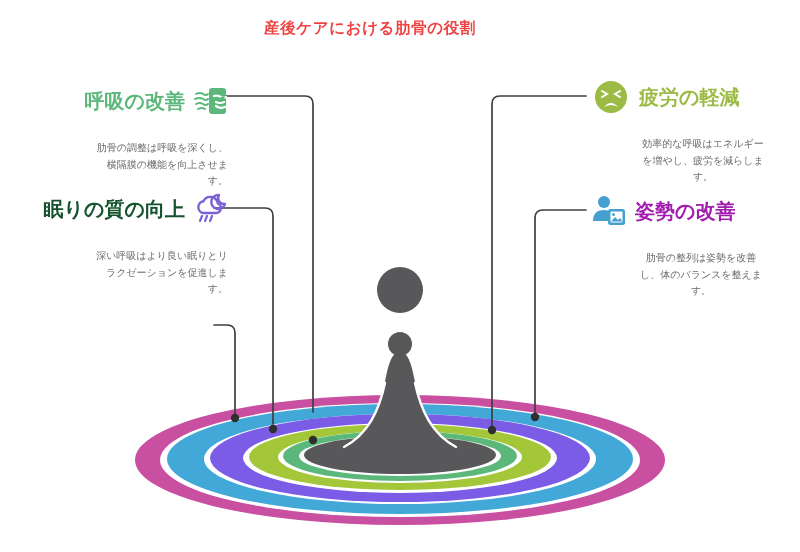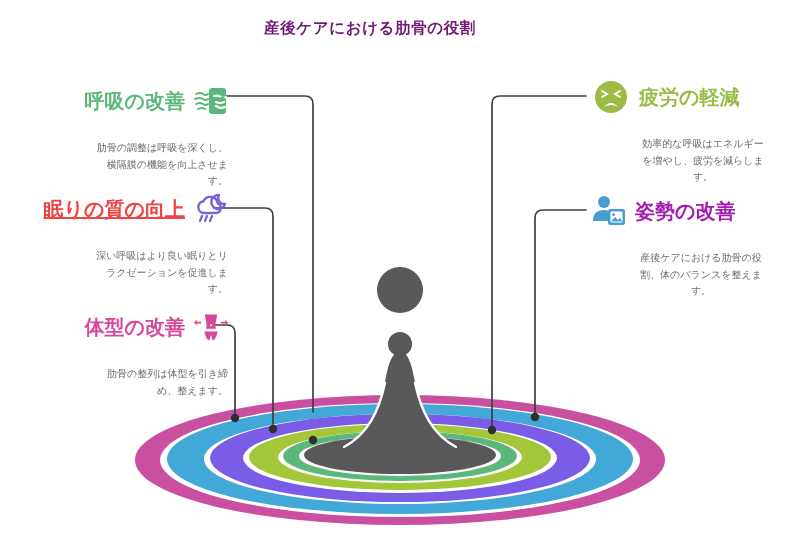--- a/index.html
+++ b/index.html
@@ -9,21 +9,21 @@
     font-family:"Liberation Sans","DejaVu Sans",sans-serif;
     overflow:hidden;
     position:relative;
   }
   #stage{position:relative;width:800px;height:552px;}
 
   
   .title{
     position:absolute;left:0;top:18px;width:740px;
     text-align:center;
-    font-size:15.5px;font-weight:bold;color:#701a75;
+    font-size:15.5px;font-weight:bold;color:#ef4444;
     letter-spacing:.6px;
   }
 
   
   #ripple{position:absolute;left:0;top:0;width:800px;height:552px;}
 
   
   #connectors{position:absolute;left:0;top:0;width:800px;height:552px;}
 
   
@@ -47,21 +47,21 @@
 
   
   #item-breathing{left:28px;top:84px;width:200px;}
   #item-sleep{left:28px;top:192px;width:200px;}
   #item-body{left:28px;top:310px;width:200px;}
   
   #item-fatigue{left:594px;top:80px;width:200px;}
   #item-posture{left:592px;top:194px;width:200px;}
 
   #item-breathing .heading{color:#5cb87a;}
-  #item-sleep .heading{color:#ef4444;text-decoration:underline;}
+  #item-sleep .heading{color:#14532d;}
   #item-body .heading{color:#d9479b;}
   #item-fatigue .heading{color:#9bbb45;}
   #item-posture .heading{color:#a21caf;}
 
   #item-fatigue .headrow{gap:11px;align-items:center;}
   #item-posture .headrow{gap:9px;}
   #item-fatigue .body,#item-posture .body{margin-left:45px;width:128px;}
 </style>
 </head>
 <body>
@@ -155,35 +155,20 @@
         <g stroke="#7b62d6" stroke-width="2.2" stroke-linecap="round">
           <line x1="8" y1="24" x2="6" y2="29"></line>
           <line x1="13" y1="24" x2="11" y2="29"></line>
           <line x1="18" y1="24" x2="16" y2="29"></line>
         </g>
       </svg>
     </div>
     <div class="body">深い呼吸はより良い眠りとリラクゼーションを促進します。</div>
   </div>
 
-  <div class="item left" id="item-body">
-    <div class="headrow">
-      <span class="heading">体型の改善</span>
-      <svg class="icon" viewBox="0 0 38 34">
-        <path d="M12 3 h14 l-1.5 8 q-1.5 4 0 8 h-11 q1.5 -4 0 -8 z" fill="#d9479b"></path>
-        <circle cx="19" cy="15" r="1" fill="#ffffff"></circle>
-        <path d="M11.5 22 h15 l-1.5 5 q-1 4 -4 5 q-1.5 -4 -2 -6 q-.5 2 -2 6 q-3 -1 -4 -5 z" fill="#d9479b"></path>
-        <g fill="#d9479b">
-          <path d="M8 11 l-5 0 l0 -2.2 l-3 3.2 l3 3.2 l0 -2.2 l5 0 z"></path>
-          <path d="M30 11 l5 0 l0 -2.2 l3 3.2 l-3 3.2 l0 -2.2 l-5 0 z"></path>
-        </g>
-      </svg>
-    </div>
-    <div class="body">肋骨の整列は体型を引き締め、整えます。</div>
-  </div>
 
   <div class="item right" id="item-fatigue">
     <div class="headrow">
       <svg class="icon" viewBox="0 0 34 34">
         <circle cx="17" cy="17" r="16" fill="#9bbb45"></circle>
         <g stroke="#ffffff" stroke-width="2" stroke-linecap="round" fill="none">
           <path d="M8 11 l5 3 l-5 3"></path>
           <path d="M26 11 l-5 3 l5 3"></path>
         </g>
         <path d="M10 27 q7 -8 14 0 q-7 -4 -14 0 z" fill="#ffffff"></path>
@@ -198,16 +183,16 @@
       <svg class="icon" viewBox="0 0 34 34">
         <circle cx="12" cy="8" r="6" fill="#46a0cf"></circle>
         <path d="M1 27 q0 -11 11 -11 q11 0 11 11 z" fill="#46a0cf"></path>
         <rect x="16" y="15" width="17" height="16" rx="2.5" fill="#46a0cf"></rect>
         <rect x="18.5" y="17.5" width="12" height="11" rx="1" fill="#ffffff"></rect>
         <circle cx="21.5" cy="20.5" r="1.5" fill="#46a0cf"></circle>
         <path d="M19 27.5 l4 -4.5 l3 3 l2 -2 l2.5 3.5 z" fill="#46a0cf"></path>
       </svg>
       <span class="heading">姿勢の改善</span>
     </div>
-    <div class="body">産後ケアにおける肋骨の役割、体のバランスを整えます。</div>
+    <div class="body">肋骨の整列は姿勢を改善し、体のバランスを整えます。</div>
   </div>
 
 </div>
 
 </body></html>

